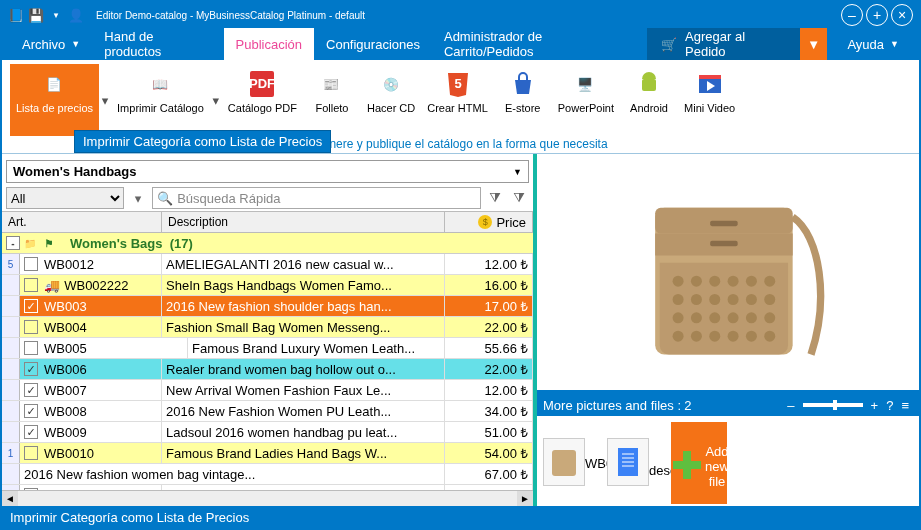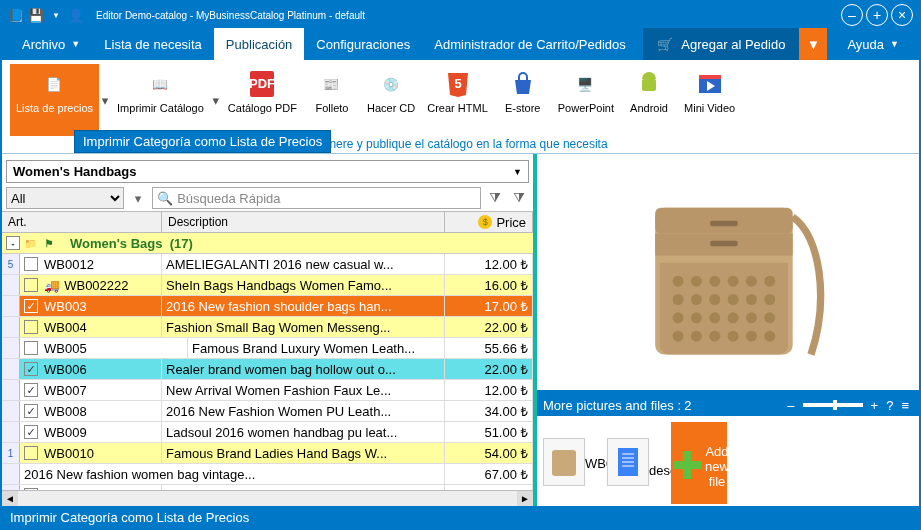--- a/index.html
+++ b/index.html
@@ -4,21 +4,21 @@
 <style>
 *{box-sizing:border-box;margin:0;padding:0;font-family:"Segoe UI",Tahoma,sans-serif;font-size:13px}
 body{background:#fff;width:921px;height:530px;overflow:hidden;border:2px solid #0078c8;display:flex;flex-direction:column}
 .titlebar{background:#0078c8;color:#fff;height:26px;display:flex;align-items:center;padding:0 6px}
 .titlebar .ticon{width:16px;height:16px;margin-right:4px;display:flex;align-items:center;justify-content:center}
 .titlebar .title{margin-left:8px;font-size:10px}
 .titlebar .spacer{flex:1}
 .winbtn{width:22px;height:22px;border:1.5px solid #fff;border-radius:50%;color:#fff;display:flex;align-items:center;justify-content:center;margin-left:3px;font-size:14px;cursor:pointer}
 .menubar{background:#0078c8;color:#fff;height:32px;display:flex;align-items:stretch;padding:0 8px}
 .menuitem{display:flex;align-items:center;padding:0 12px;cursor:pointer;font-size:13px}
-.menuitem.active{background:#fff;color:#0c4a6e}
+.menuitem.active{background:#fff;color:#ec4899}
 .menuitem .caret{margin-left:6px;font-size:9px}
 .cartbtn{background:#005f9e;display:flex;align-items:center;padding:0 14px;color:#fff;margin-left:4px}
 .cartbtn .icn{margin-right:8px}
 .cartdd{background:#f47216;width:28px;display:flex;align-items:center;justify-content:center;color:#fff}
 .ribbon{background:#fff;border-bottom:1px solid #9fc6e0;height:94px;display:flex;align-items:flex-start;padding:4px 8px 0;position:relative}
 .ribitem{display:flex;flex-direction:column;align-items:center;justify-content:flex-start;padding:4px 6px;cursor:pointer;text-align:center;min-width:58px;height:72px}
 .ribitem.sel{background:#f47216;color:#fff}
 .ribitem .ricon{width:32px;height:32px;margin-bottom:2px;display:flex;align-items:center;justify-content:center}
 .ribitem .rlbl{font-size:11px;line-height:12px}
 .ribsplit{width:12px;display:flex;align-items:center;justify-content:center;color:#555;height:72px}
@@ -77,21 +77,21 @@
   <span class="winbtn">+</span>
   <span class="winbtn">×</span>
 </div>
 
 <div class="menubar">
   <div class="menuitem">
       <span>Archivo</span>
       <span class="caret">▼</span>
     </div>
   <div class="menuitem">
-      <span>Lista de necesita</span>
+      <span>Hand de productos</span>
     </div>
   <div class="menuitem active">
       <span>Publicación</span>
     </div>
   <div class="menuitem">
       <span>Configuraciones</span>
     </div>
   <div class="menuitem">
       <span>Administrador de Carrito/Pedidos</span>
     </div>

